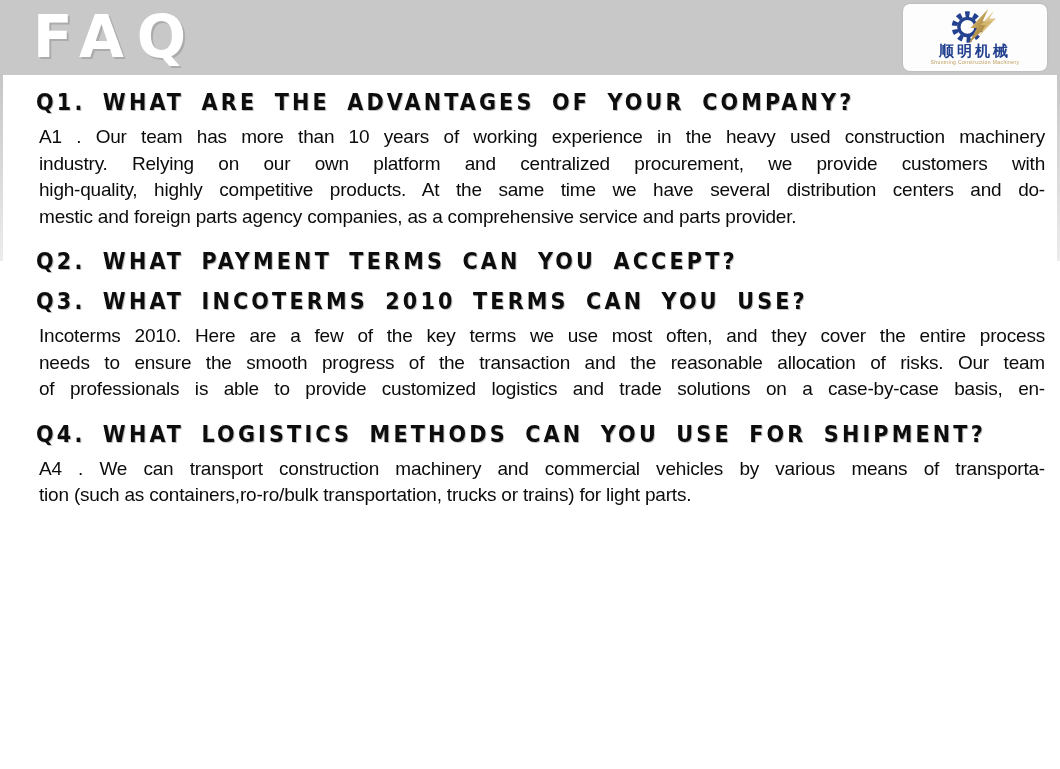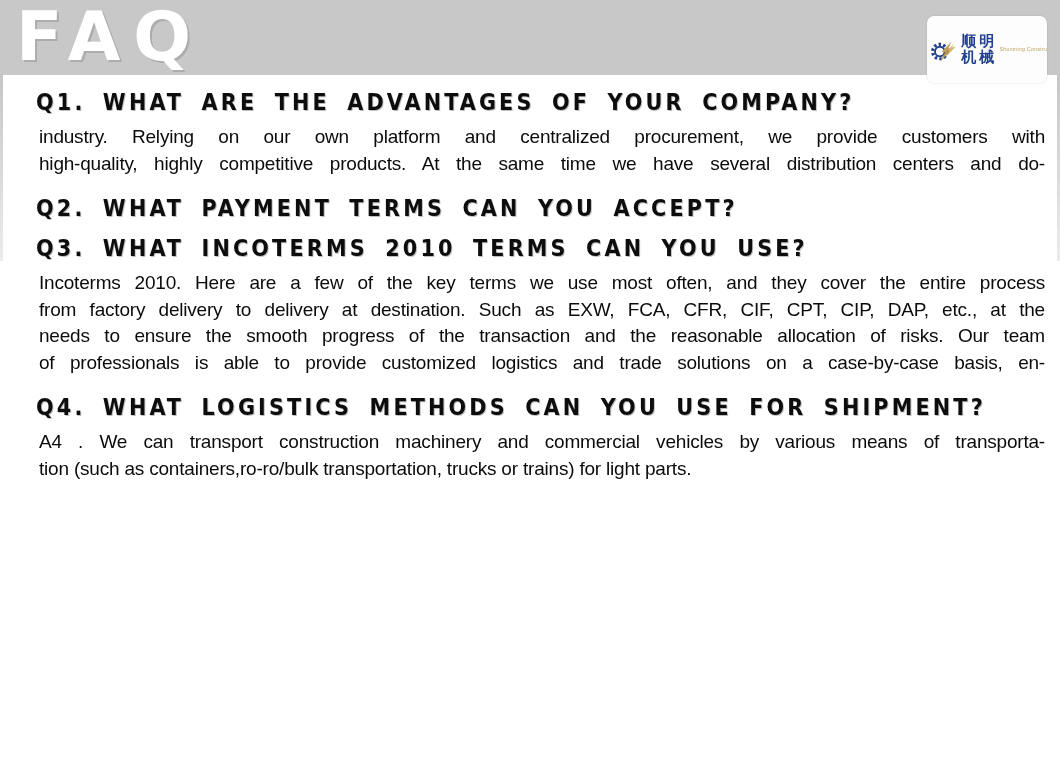--- a/index.html
+++ b/index.html
@@ -11,35 +11,35 @@
     position:relative;
     overflow:hidden;
   }
   
   .banner{
     position:absolute;top:0;left:0;
     width:1060px;height:75px;
     background:#c8c8c8;
   }
   .faq-title{
-    position:absolute;left:16px;top:4px;
+    position:absolute;left:33px;top:4px;
     font-family:"DejaVu Sans", sans-serif;
     font-weight:800;
-    font-size:68px;
+    font-size:58px;
     letter-spacing:13px;
     color:#ffffff;
     text-shadow:2px 2px 0 rgba(150,150,150,0.55);
     line-height:66px;
   }
   .logo-box{
-    position:absolute;right:13px;top:16px;
-    width:120px;height:67px;
+    position:absolute;right:13px;top:4px;
+    width:144px;height:67px;
     background:#fdfdfd;
     border-radius:7px;
-    display:flex;flex-direction:row;align-items:center;justify-content:flex-start;
+    display:flex;flex-direction:column;align-items:center;justify-content:flex-start;
     box-shadow:0 0 2px rgba(0,0,0,0.15);
   }
   .logo-box svg{display:block;margin-top:3px;}
   .logo-zh{
     font-size:15px;font-weight:bold;color:#24418f;
     letter-spacing:3px;line-height:16px;margin-top:-2px;
     font-family:"DejaVu Sans", sans-serif;
   }
   .logo-sub{
     font-size:5px;color:#bb9a55;letter-spacing:0.4px;
@@ -115,34 +115,35 @@
 </header>
 
 <div class="side-strip left"></div>
 <div class="side-strip right"></div>
 
 <main>
 
   <section class="qa">
     <h2>Q1. WHAT ARE THE ADVANTAGES OF YOUR COMPANY?</h2>
     <p class="ans">
+      <span class="ln">A1 . Our team has more than 10 years of working experience in the heavy used construction machinery</span>
       <span class="ln">industry. Relying on our own platform and centralized procurement, we provide customers with</span>
       <span class="ln">high-quality, highly competitive products. At the same time we have several distribution centers and do-</span>
+      <span class="ln last">mestic and foreign parts agency companies, as a comprehensive service and parts provider.</span>
     </p>
   </section>
 
   <section class="qa">
     <h2>Q2. WHAT PAYMENT TERMS CAN YOU ACCEPT?</h2>
   </section>
 
   <section class="qa">
     <h2>Q3. WHAT INCOTERMS 2010 TERMS CAN YOU USE?</h2>
     <p class="ans">
       <span class="ln">Incoterms 2010. Here are a few of the key terms we use most often, and they cover the entire process</span>
-      <span class="ln">from factory delivery to delivery at destination. Such as EXW, FCA, CFR, CIF, CPT, CIP, DAP, etc., at the</span>
       <span class="ln">needs to ensure the smooth progress of the transaction and the reasonable allocation of risks. Our team</span>
       <span class="ln">of professionals is able to provide customized logistics and trade solutions on a case-by-case basis, en-</span>
     </p>
   </section>
 
   <section class="qa">
     <h2>Q4. WHAT LOGISTICS METHODS CAN YOU USE FOR SHIPMENT?</h2>
     <p class="ans">
       <span class="ln">A4 .  We can transport construction machinery and commercial vehicles by various means of transporta-</span>
       <span class="ln last">tion (such as containers,ro-ro/bulk transportation, trucks or trains) for light parts.</span>

